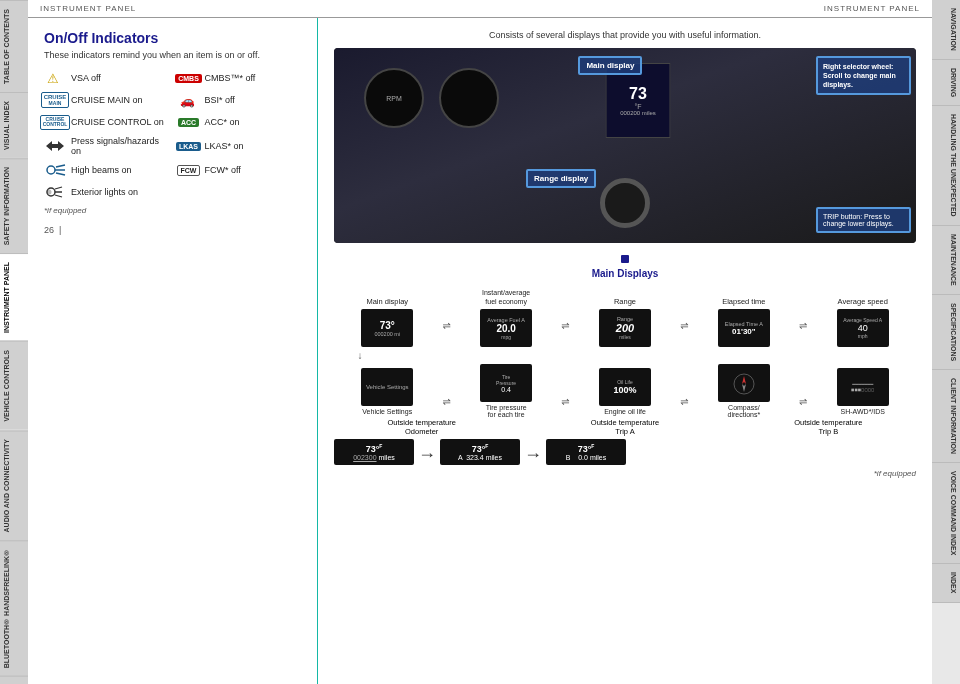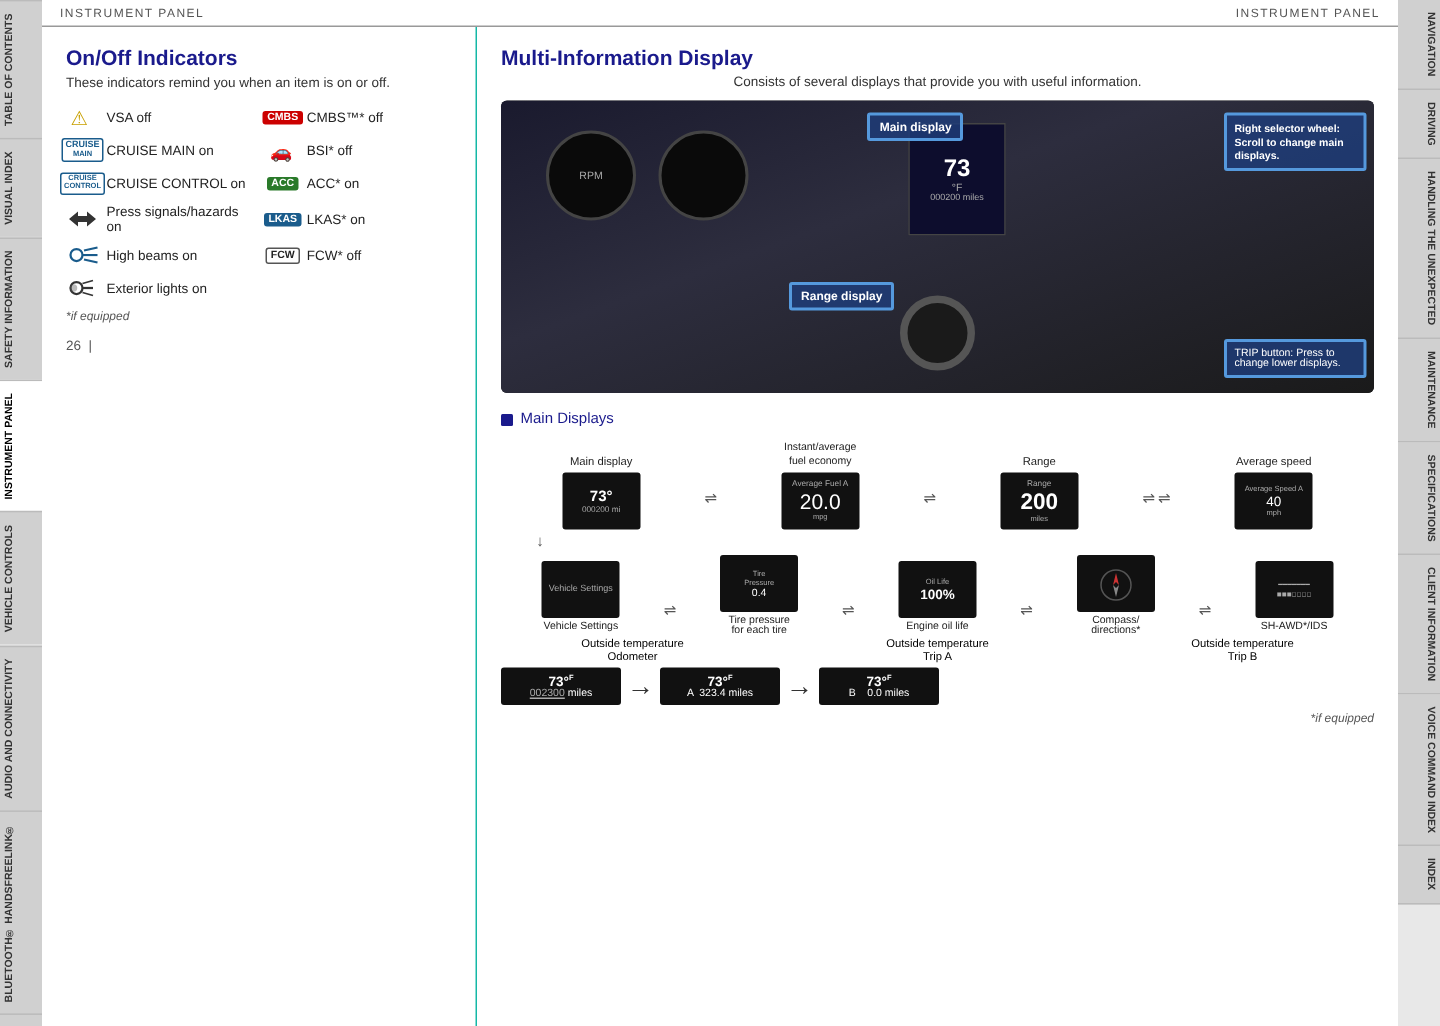--- a/index.html
+++ b/index.html
@@ -300,23 +300,24 @@
       border-radius: 2px;
       width: 95px;
     }
 
     
     .subsection-header {
       display: flex;
       align-items: center;
       gap: 5px;
       font-size: 10px;
-      font-weight: normal;
+      font-weight: bold;
       color: #1a1a8c;
       margin: 8px 0 5px 0;
+      flex-direction: column;
     }
 
     .subsection-dot {
       width: 8px;
       height: 8px;
       background: #1a1a8c;
       border-radius: 1px;
     }
 
     .display-item {
@@ -527,21 +528,20 @@
           <span>Exterior lights on</span>
         </div>
 
       </div>
 
       <div class="left-panel-footer">*if equipped</div>
       <div style="font-size:9px;color:#555;margin-top:10px;">26 &nbsp;|</div>
     </div>
 
     <div class="right-panel">
-      <div class="right-section-title">Multi-Information Display</div>
       <div class="right-section-desc">Consists of several displays that provide you with useful information.</div>
 
       <div class="car-display">
         <div class="dash-sim">
 
           <div style="position:absolute;top:20px;left:30px;display:flex;gap:15px;">
             <div style="width:60px;height:60px;border-radius:50%;border:2px solid #444;background:#0a0a0a;display:flex;align-items:center;justify-content:center;">
               <span style="color:#aaa;font-size:7px;">RPM</span>
             </div>
             <div style="width:60px;height:60px;border-radius:50%;border:2px solid #444;background:#0a0a0a;"></div>
@@ -587,34 +587,41 @@
           <div class="display-screen">
             <div style="font-size:10px;font-weight:bold;color:#fff;">73°</div>
             <div style="font-size:5.5px;color:#aaa;">000200 mi</div>
           </div>
         </div>
         <div class="exchange-icon">⇌</div>
         <div class="display-item">
           <div class="display-item-label" style="font-size:7px;">Instant/average<br>fuel economy</div>
           <div class="display-screen">
             <div style="font-size:5.5px;color:#aaa;">Average Fuel A</div>
-            <div style="font-size:14px;font-weight:normal;color:#fff;">20.0</div>
+            <div style="font-size:10px;font-weight:bold;color:#fff;">20.0</div>
             <div style="font-size:5px;color:#aaa;">mpg</div>
           </div>
         </div>
         <div class="exchange-icon">⇌</div>
         <div class="display-item">
           <div class="display-item-label">Range</div>
           <div class="display-screen">
             <div style="font-size:5.5px;color:#aaa;">Range</div>
-            <div style="font-size:15px;font-weight:bold;color:#fff;">200</div>
+            <div style="font-size:11px;font-weight:bold;color:#fff;font-style:italic;">200</div>
             <div style="font-size:5px;color:#aaa;">miles</div>
           </div>
         </div>
         <div class="exchange-icon">⇌</div>
+        <div class="display-item">
+          <div class="display-item-label">Elapsed time</div>
+          <div class="display-screen">
+            <div style="font-size:5.5px;color:#aaa;">Elapsed Time A</div>
+            <div style="font-size:8px;font-weight:bold;color:#fff;">01'30"</div>
+          </div>
+        </div>
         <div class="exchange-icon">⇌</div>
         <div class="display-item">
           <div class="display-item-label">Average speed</div>
           <div class="display-screen">
             <div style="font-size:5px;color:#aaa;">Average Speed A</div>
             <div style="font-size:9px;font-weight:normal;color:#fff;">40</div>
             <div style="font-size:5px;color:#aaa;">mph</div>
           </div>
         </div>
       </div>

